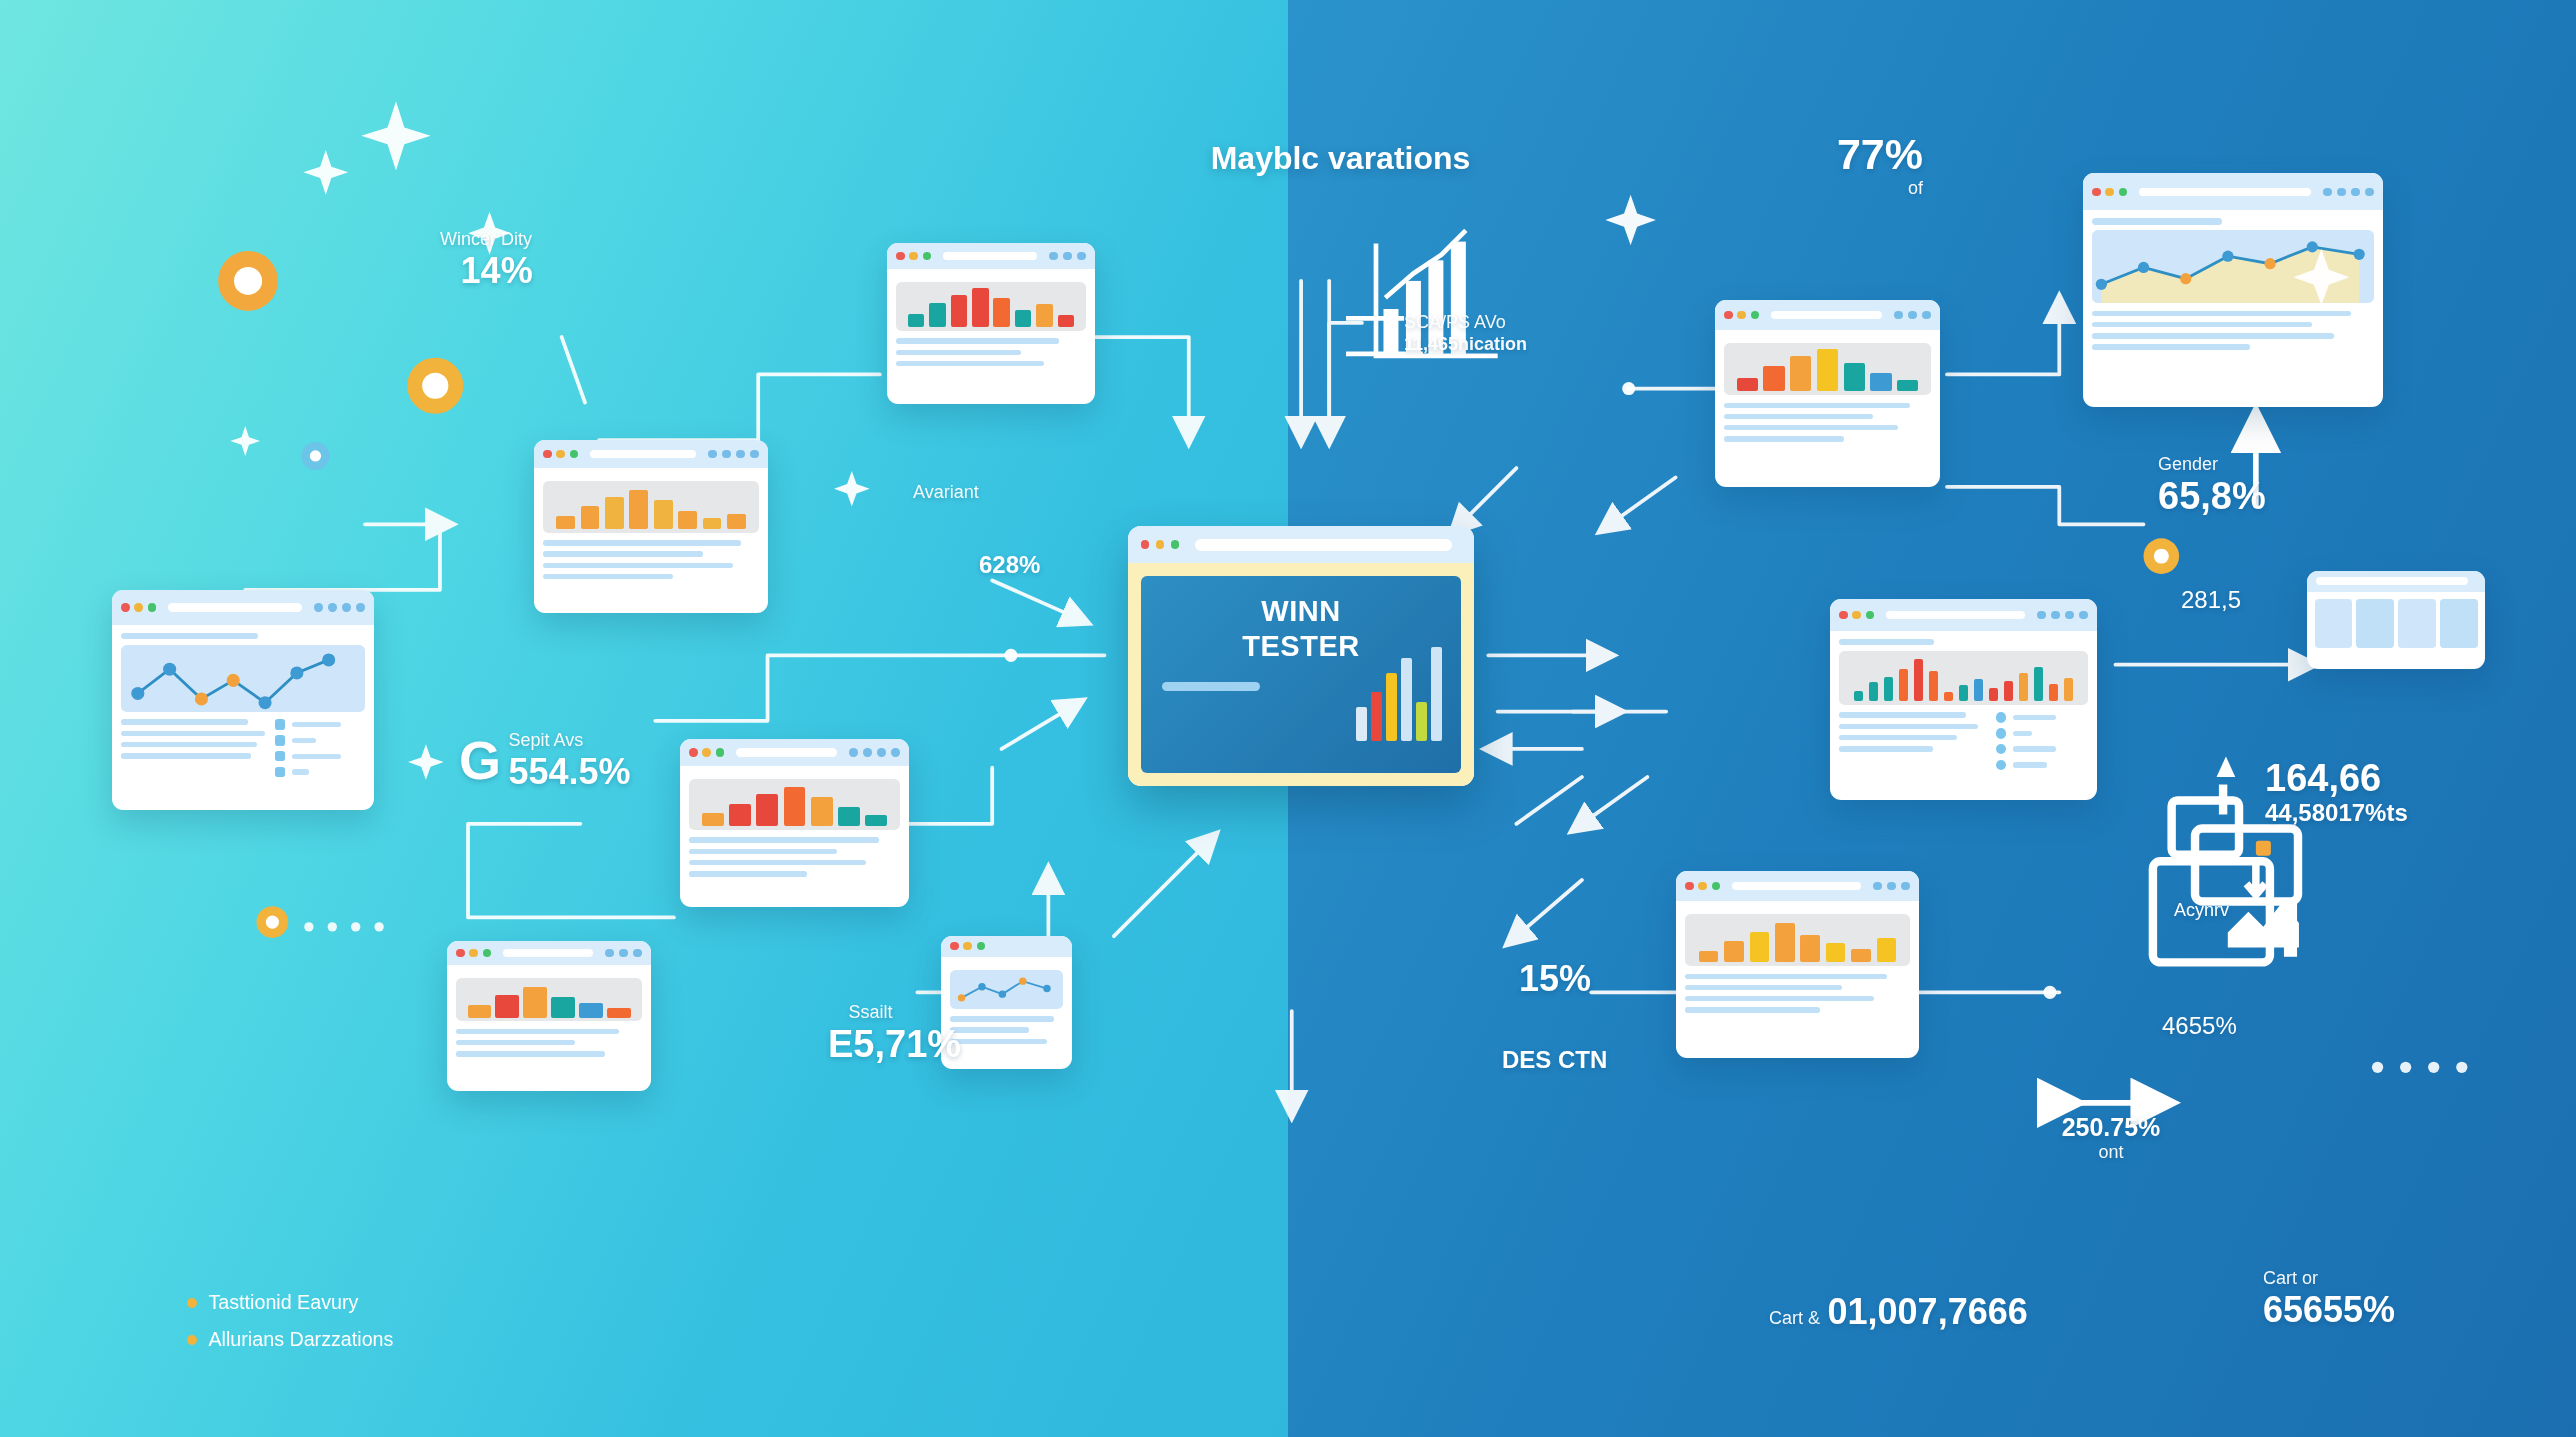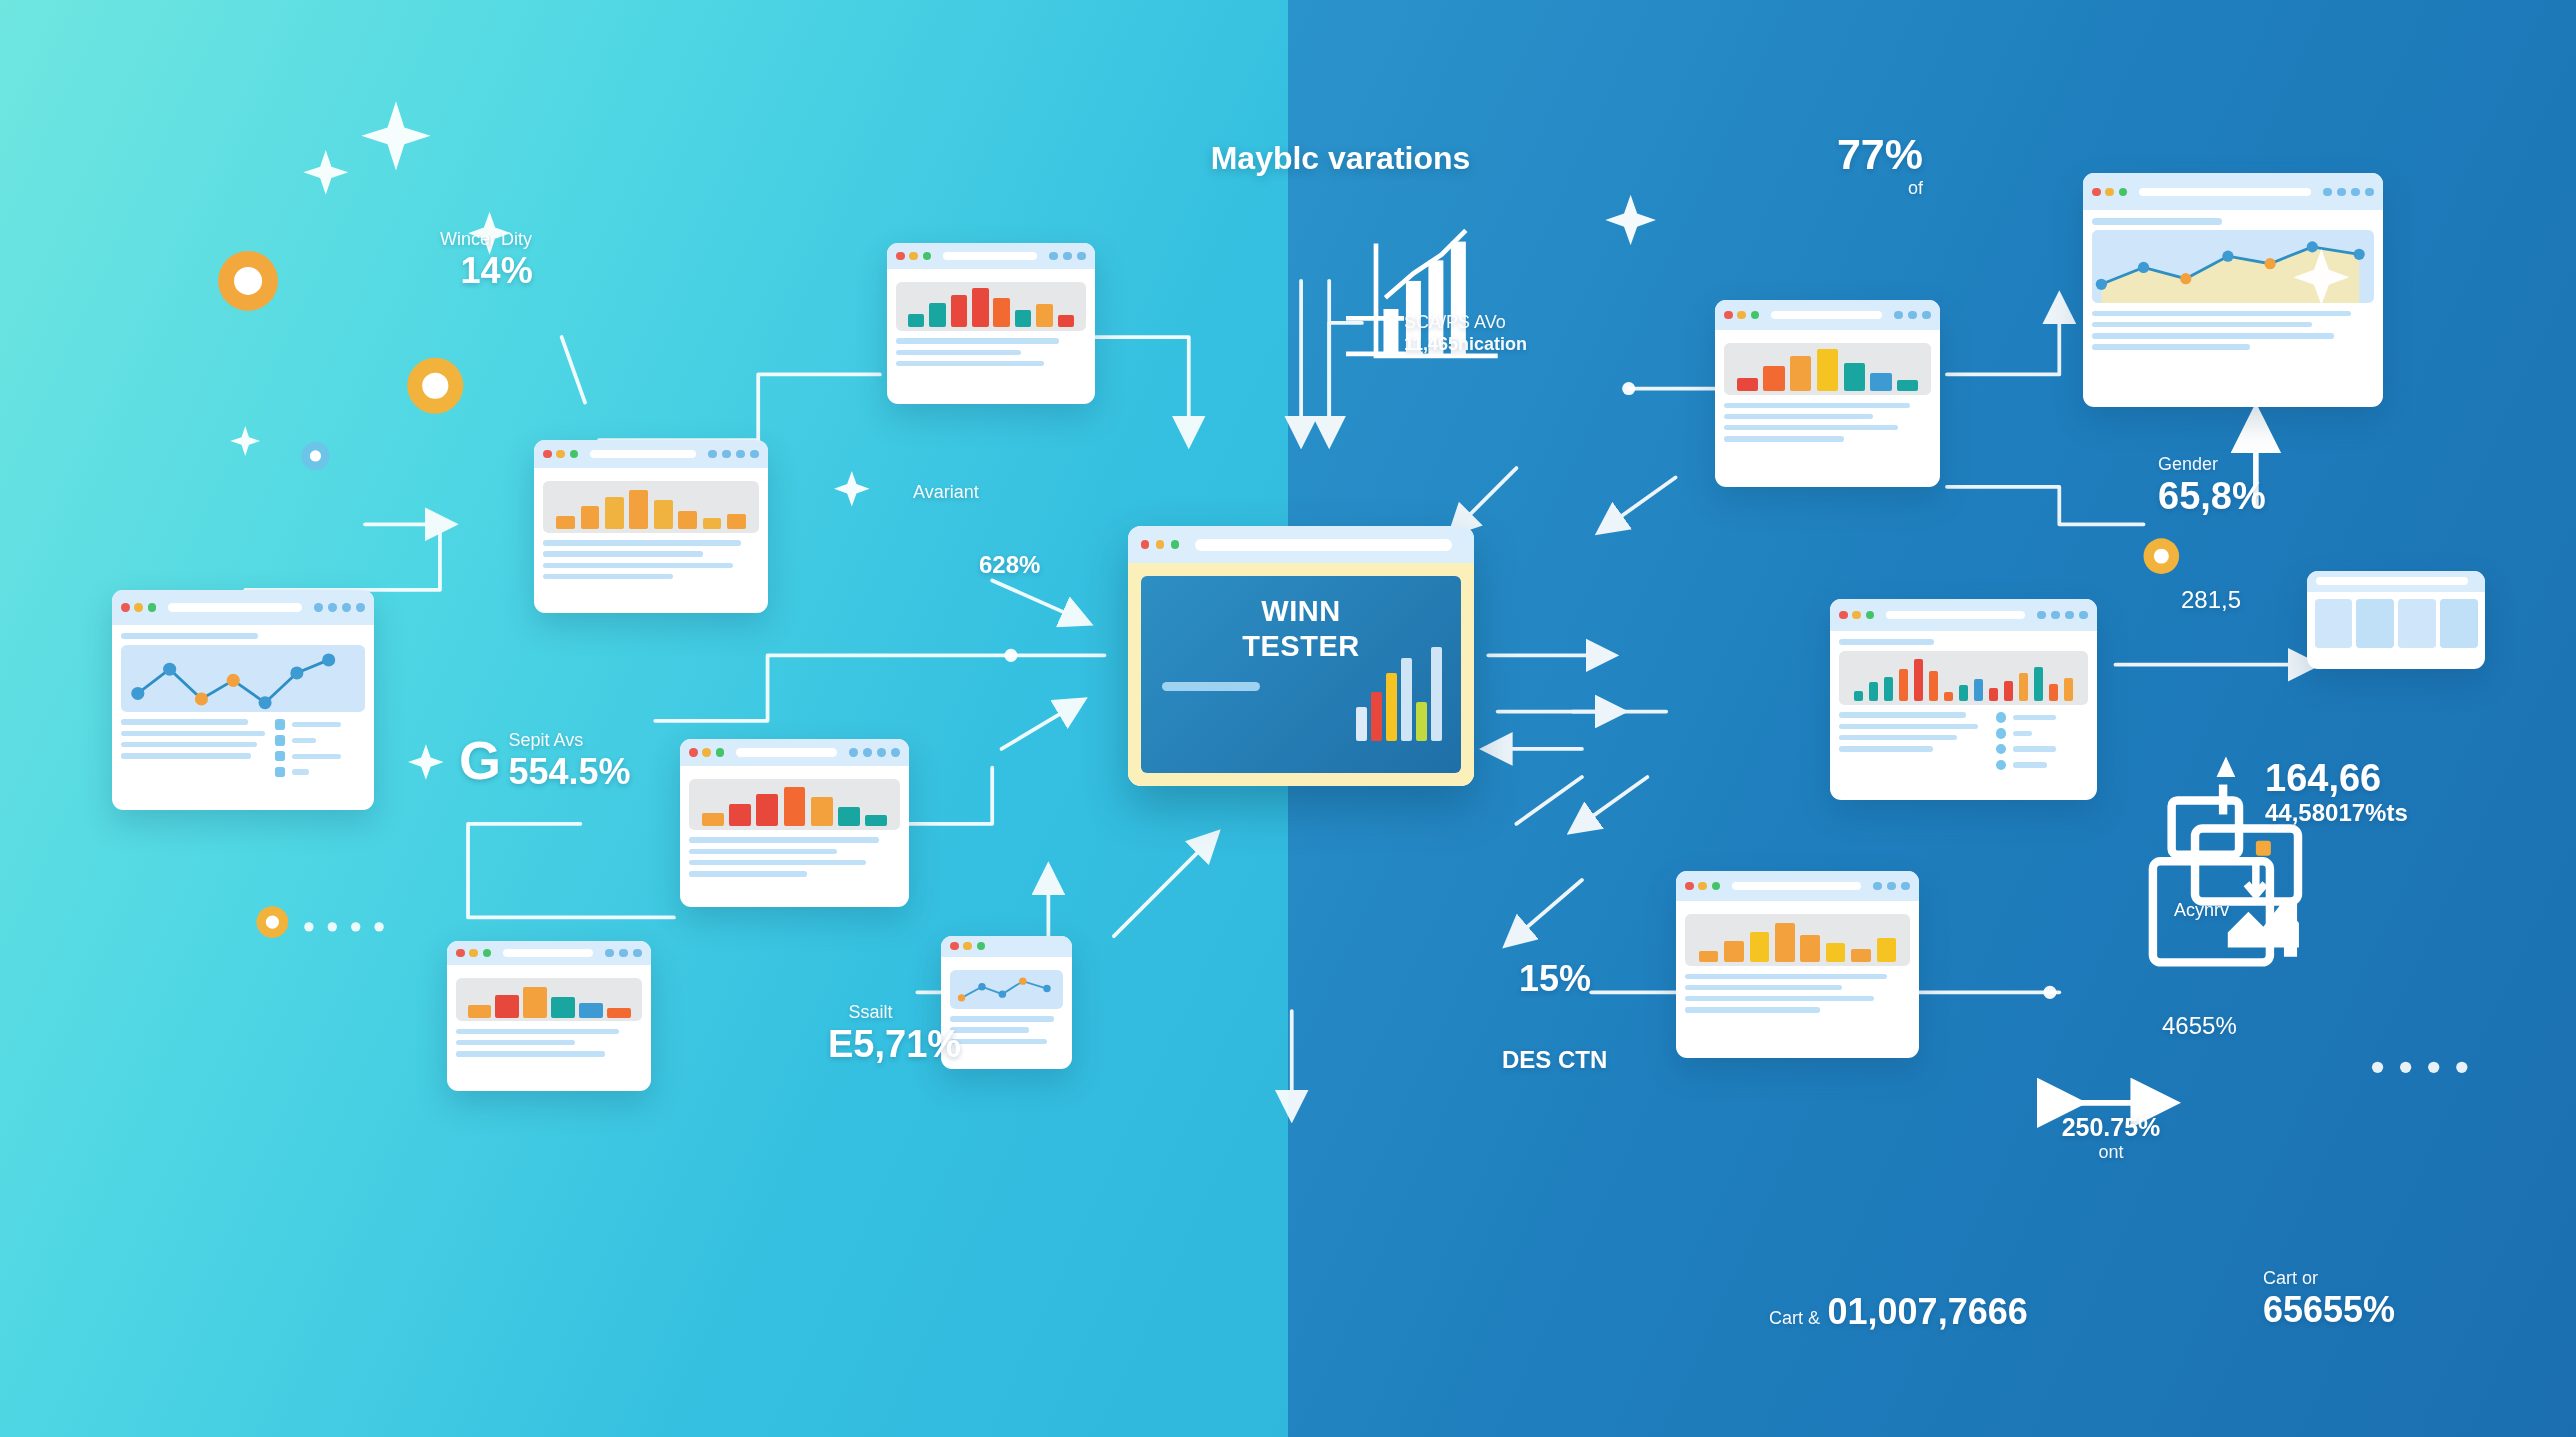--- a/index.html
+++ b/index.html
@@ -693,15 +693,25 @@
   <div class="lab" style="left:1769px;top:1292px;display:flex;align-items:baseline;gap:7.5px;">
     <div class="t t-sm">Cart &amp;</div>
     <div class="v v-lg">01,007,7666</div>
   </div>
 
   <div class="lab" style="left:2263px;top:1268px;">
     <div class="t t-sm">Cart or</div>
     <div class="v v-lg">65655%</div>
   </div>
 
+  <div class="legend" style="left:187px;top:1284px;">
+    <div class="row">
+      <span class="bul"></span>
+      <span>Tasttionid Eavury</span>
+    </div>
+    <div class="row">
+      <span class="bul"></span>
+      <span>Allurians Darzzations</span>
+    </div>
+  </div>
 
 </div>
 
 
 </body></html>

